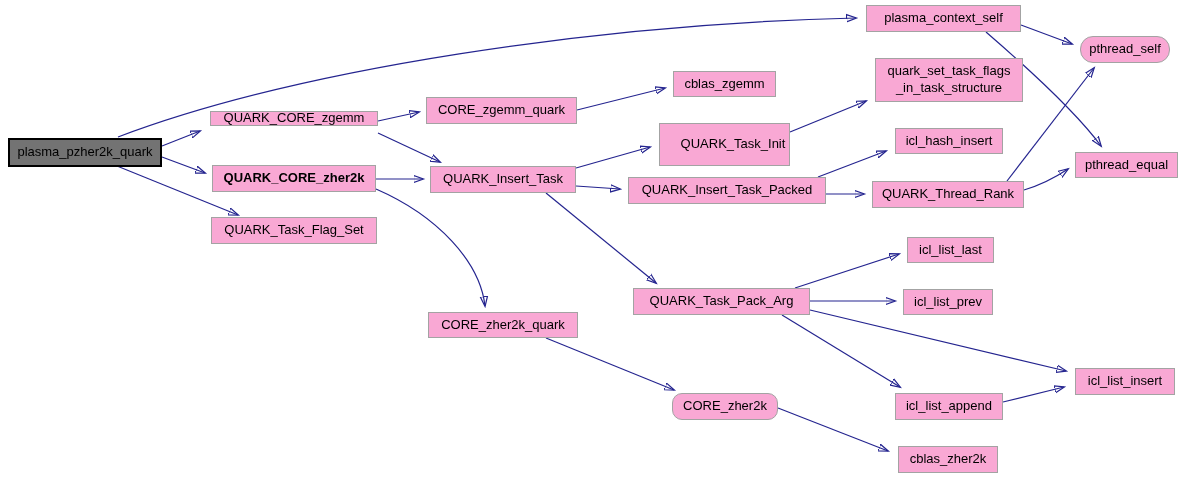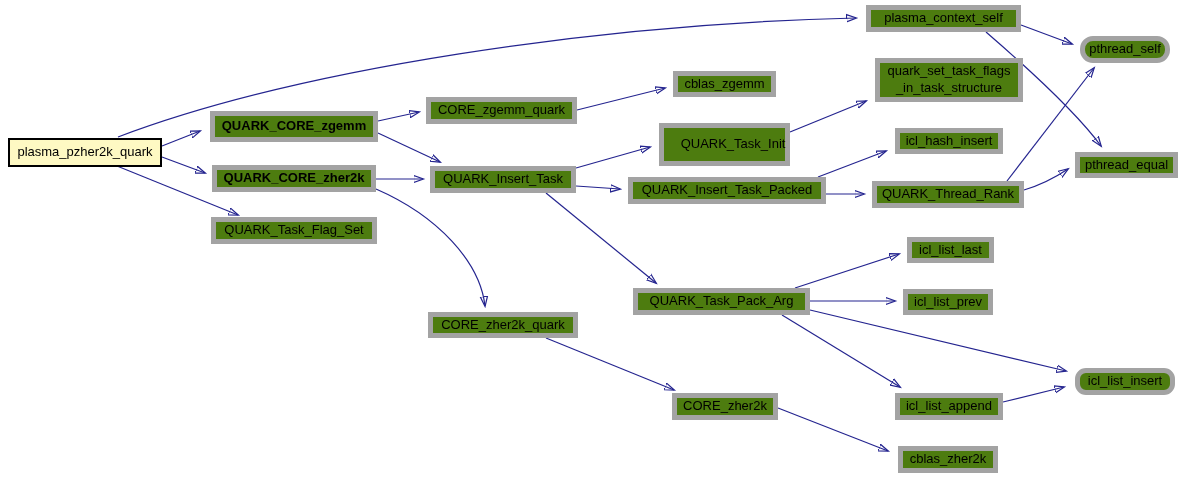--- a/index.html
+++ b/index.html
@@ -11,29 +11,29 @@
     font-size:13px;
     color:#000;
     overflow:hidden;
   }
   #edges{position:absolute;left:0;top:0;width:1184px;height:480px;}
   #edges path{fill:none;stroke:#24248f;stroke-width:1.2;}
   .node{
     position:absolute;
     box-sizing:border-box;
     display:flex;align-items:center;justify-content:center;
-    background:#4d7c0f;
-    border:5px solid #a3a3a3;
+    background:#f9a8d4;
+    border:1px solid #a3a3a3;
     text-align:center;
     white-space:pre-line;
     line-height:1.3;
     cursor:pointer;
   }
   .node.root{
-    background:#fef9c3;
+    background:#737373;
     border:2px solid #000;
     cursor:default;
   }
 </style>
 </head>
 <body>
 
 <div id="stage">
 
   <svg id="edges" xmlns="http://www.w3.org/2000/svg" width="1184" height="480" viewBox="0 0 1184 480">
@@ -64,37 +64,37 @@
     <path d="M795,288 L899,254" marker-end="url(#arrowhead)"></path>
     <path d="M810,301 L895,301" marker-end="url(#arrowhead)"></path>
     <path d="M810,310 L1066,371" marker-end="url(#arrowhead)"></path>
     <path d="M782,315 L900,387" marker-end="url(#arrowhead)"></path>
     <path d="M1003,402 L1064,387" marker-end="url(#arrowhead)"></path>
     <path d="M546,338 L674,390" marker-end="url(#arrowhead)"></path>
     <path d="M778,408 L888,451" marker-end="url(#arrowhead)"></path>
   </svg>
 
   <div class="node root" style="left:8px;top:138px;width:154px;height:29px;">plasma_pzher2k_quark</div>
-  <div class="node" style="left:210px;top:111px;width:168px;height:31px;font-weight:bold;">QUARK_CORE_zgemm</div>
+  <div class="node" style="left:210px;top:111px;width:168px;height:15px;">QUARK_CORE_zgemm</div>
   <div class="node" style="left:212px;top:165px;width:164px;height:27px;font-weight:bold;">QUARK_CORE_zher2k</div>
   <div class="node" style="left:211px;top:217px;width:166px;height:27px;">QUARK_Task_Flag_Set</div>
   <div class="node" style="left:426px;top:97px;width:151px;height:27px;text-align:center;">CORE_zgemm_quark</div>
   <div class="node" style="left:430px;top:166px;width:146px;height:27px;">QUARK_Insert_Task</div>
   <div class="node" style="left:673px;top:71px;width:103px;height:26px;">cblas_zgemm</div>
   <div class="node" style="left:659px;top:123px;width:131px;height:43px;padding-left:17px;">QUARK_Task_Init</div>
   <div class="node" style="left:628px;top:177px;width:198px;height:27px;">QUARK_Insert_Task_Packed</div>
   <div class="node" style="left:875px;top:58px;width:148px;height:44px;">quark_set_task_flags
 _in_task_structure</div>
   <div class="node" style="left:872px;top:181px;width:152px;height:27px;">QUARK_Thread_Rank</div>
   <div class="node" style="left:895px;top:128px;width:108px;height:26px;">icl_hash_insert</div>
   <div class="node" style="left:866px;top:5px;width:155px;height:27px;">plasma_context_self</div>
   <div class="node" style="left:1080px;top:36px;width:90px;height:27px;border-radius:13px;">pthread_self</div>
   <div class="node" style="left:1075px;top:152px;width:103px;height:26px;">pthread_equal</div>
   <div class="node" style="left:633px;top:288px;width:177px;height:27px;">QUARK_Task_Pack_Arg</div>
   <div class="node" style="left:907px;top:237px;width:87px;height:26px;">icl_list_last</div>
   <div class="node" style="left:903px;top:289px;width:90px;height:26px;">icl_list_prev</div>
   <div class="node" style="left:428px;top:312px;width:150px;height:26px;">CORE_zher2k_quark</div>
-  <div class="node" style="left:672px;top:393px;width:106px;height:27px;">CORE_zher2k</div>
+  <div class="node" style="left:672px;top:393px;width:106px;height:27px;border-radius:10px;">CORE_zher2k</div>
   <div class="node" style="left:895px;top:393px;width:108px;height:27px;">icl_list_append</div>
-  <div class="node" style="left:1075px;top:368px;width:100px;height:27px;border-radius:11px;">icl_list_insert</div>
+  <div class="node" style="left:1075px;top:368px;width:100px;height:27px;">icl_list_insert</div>
   <div class="node" style="left:898px;top:446px;width:100px;height:27px;">cblas_zher2k</div>
 
 </div>
 
 </body></html>

